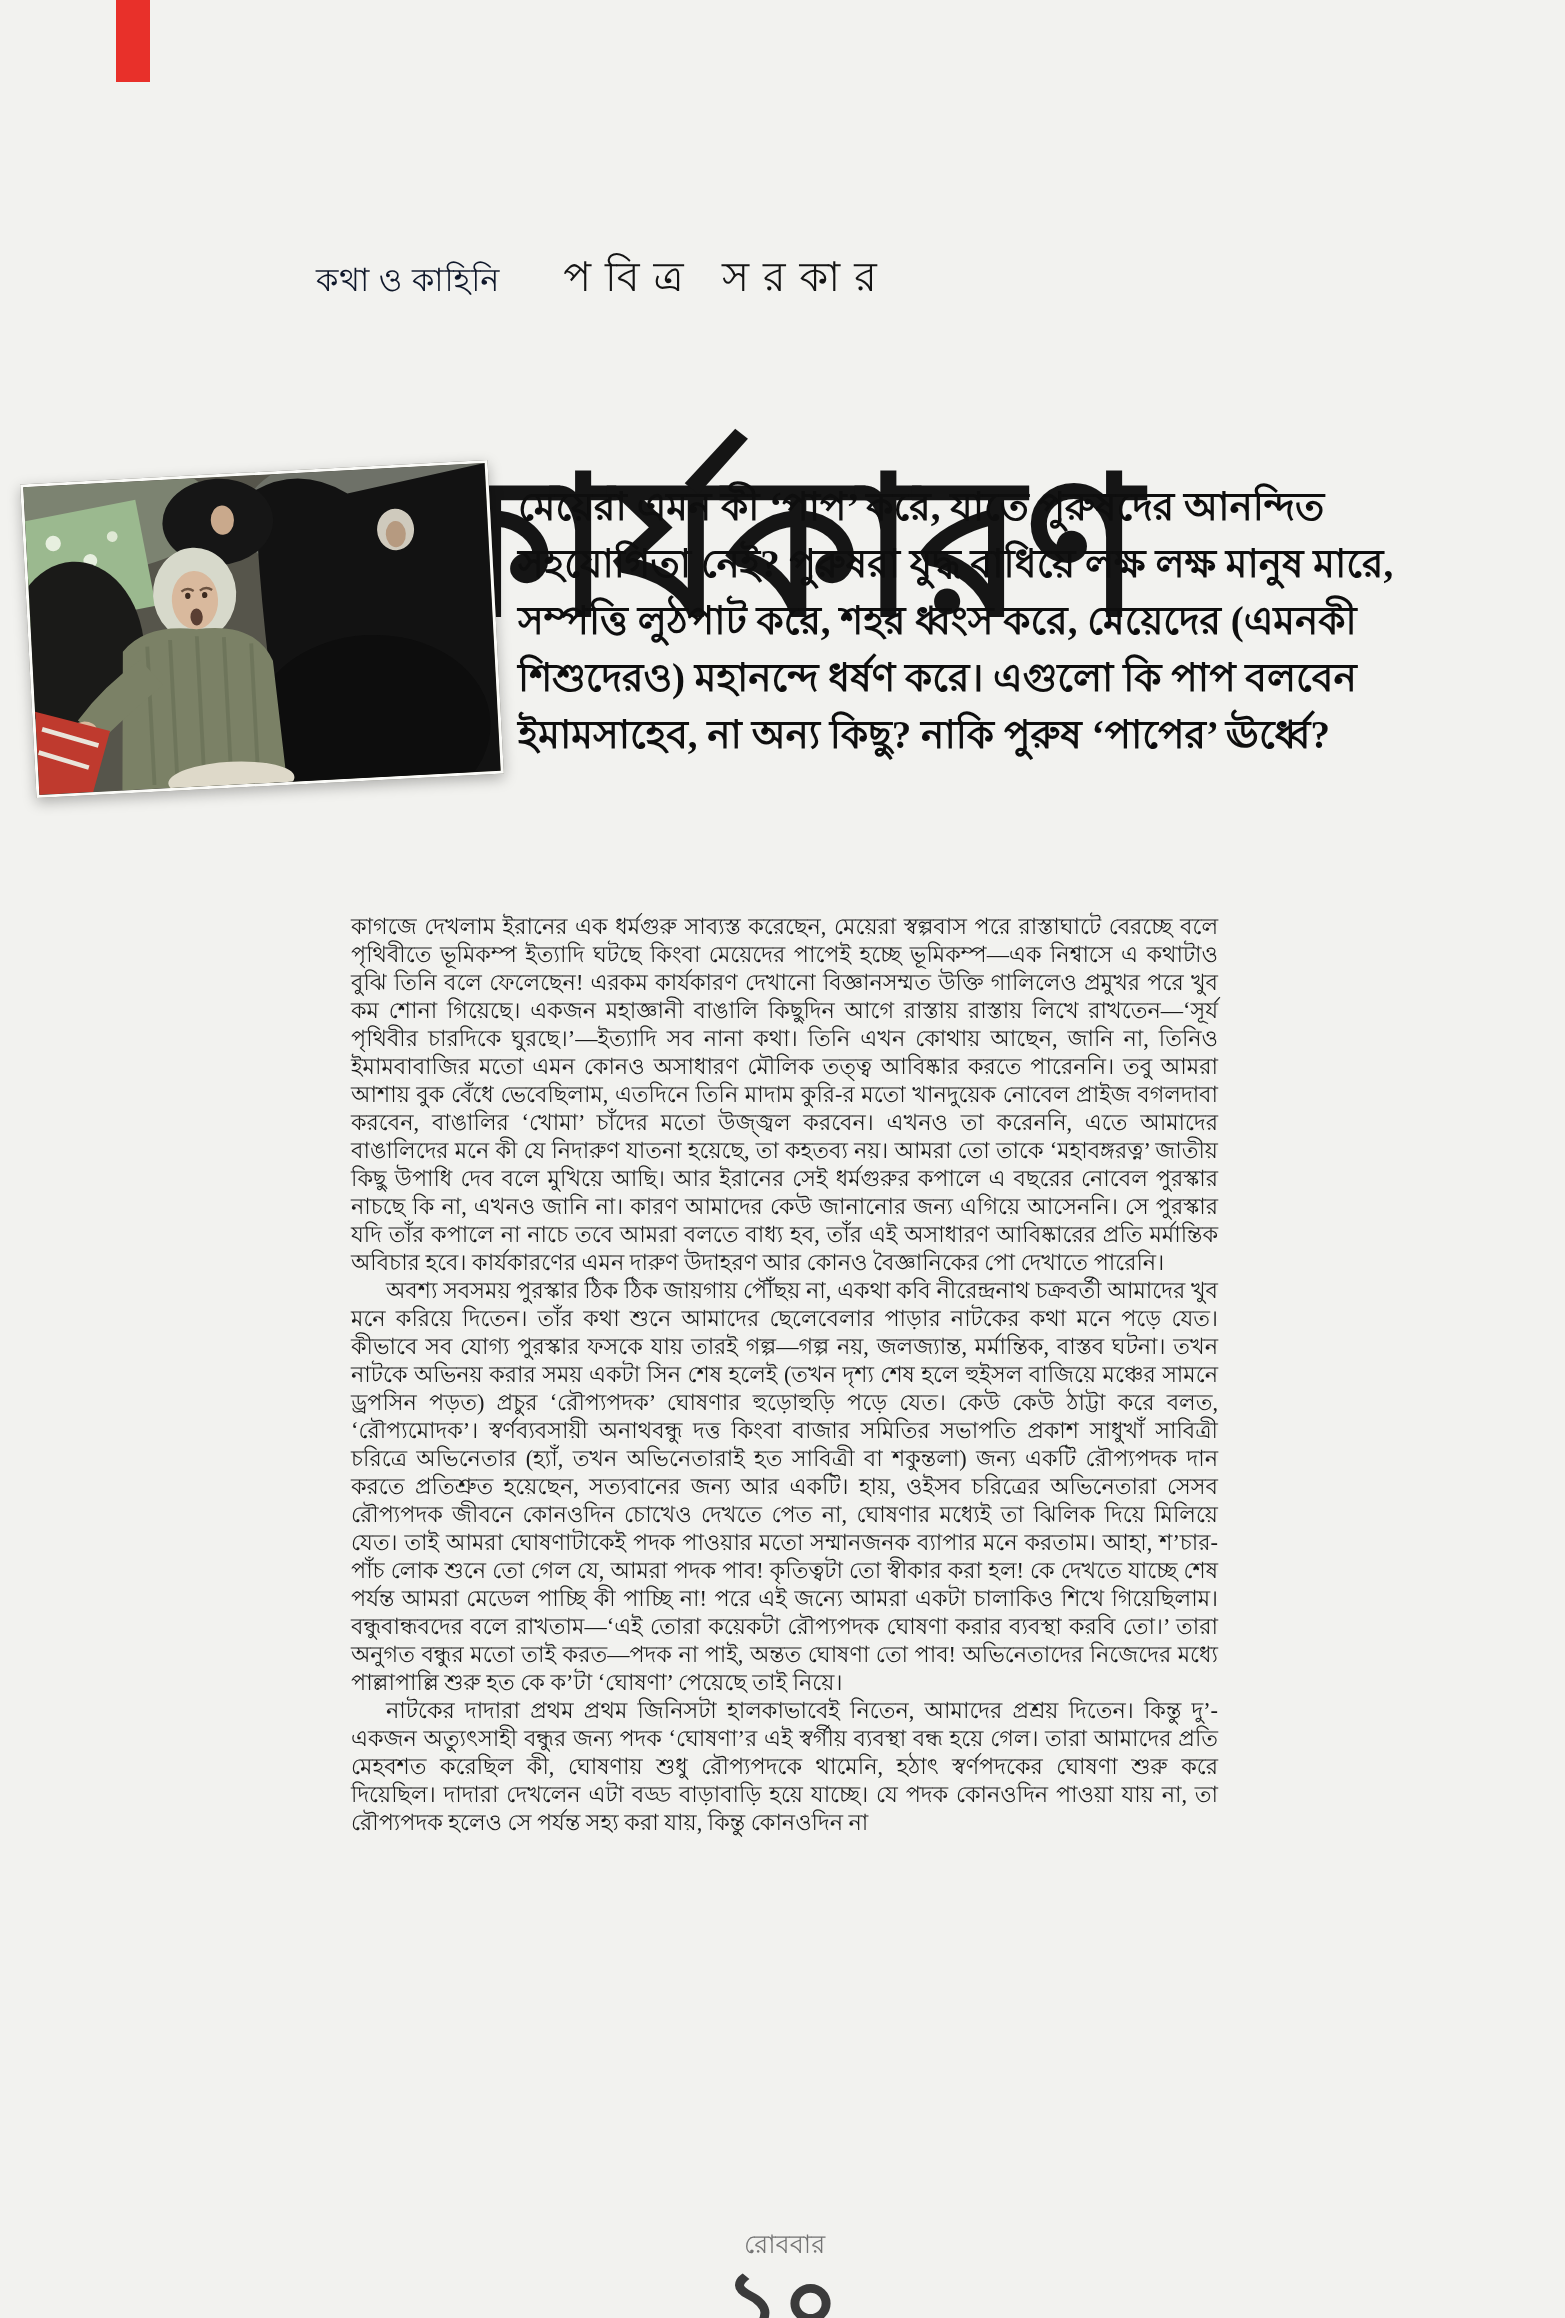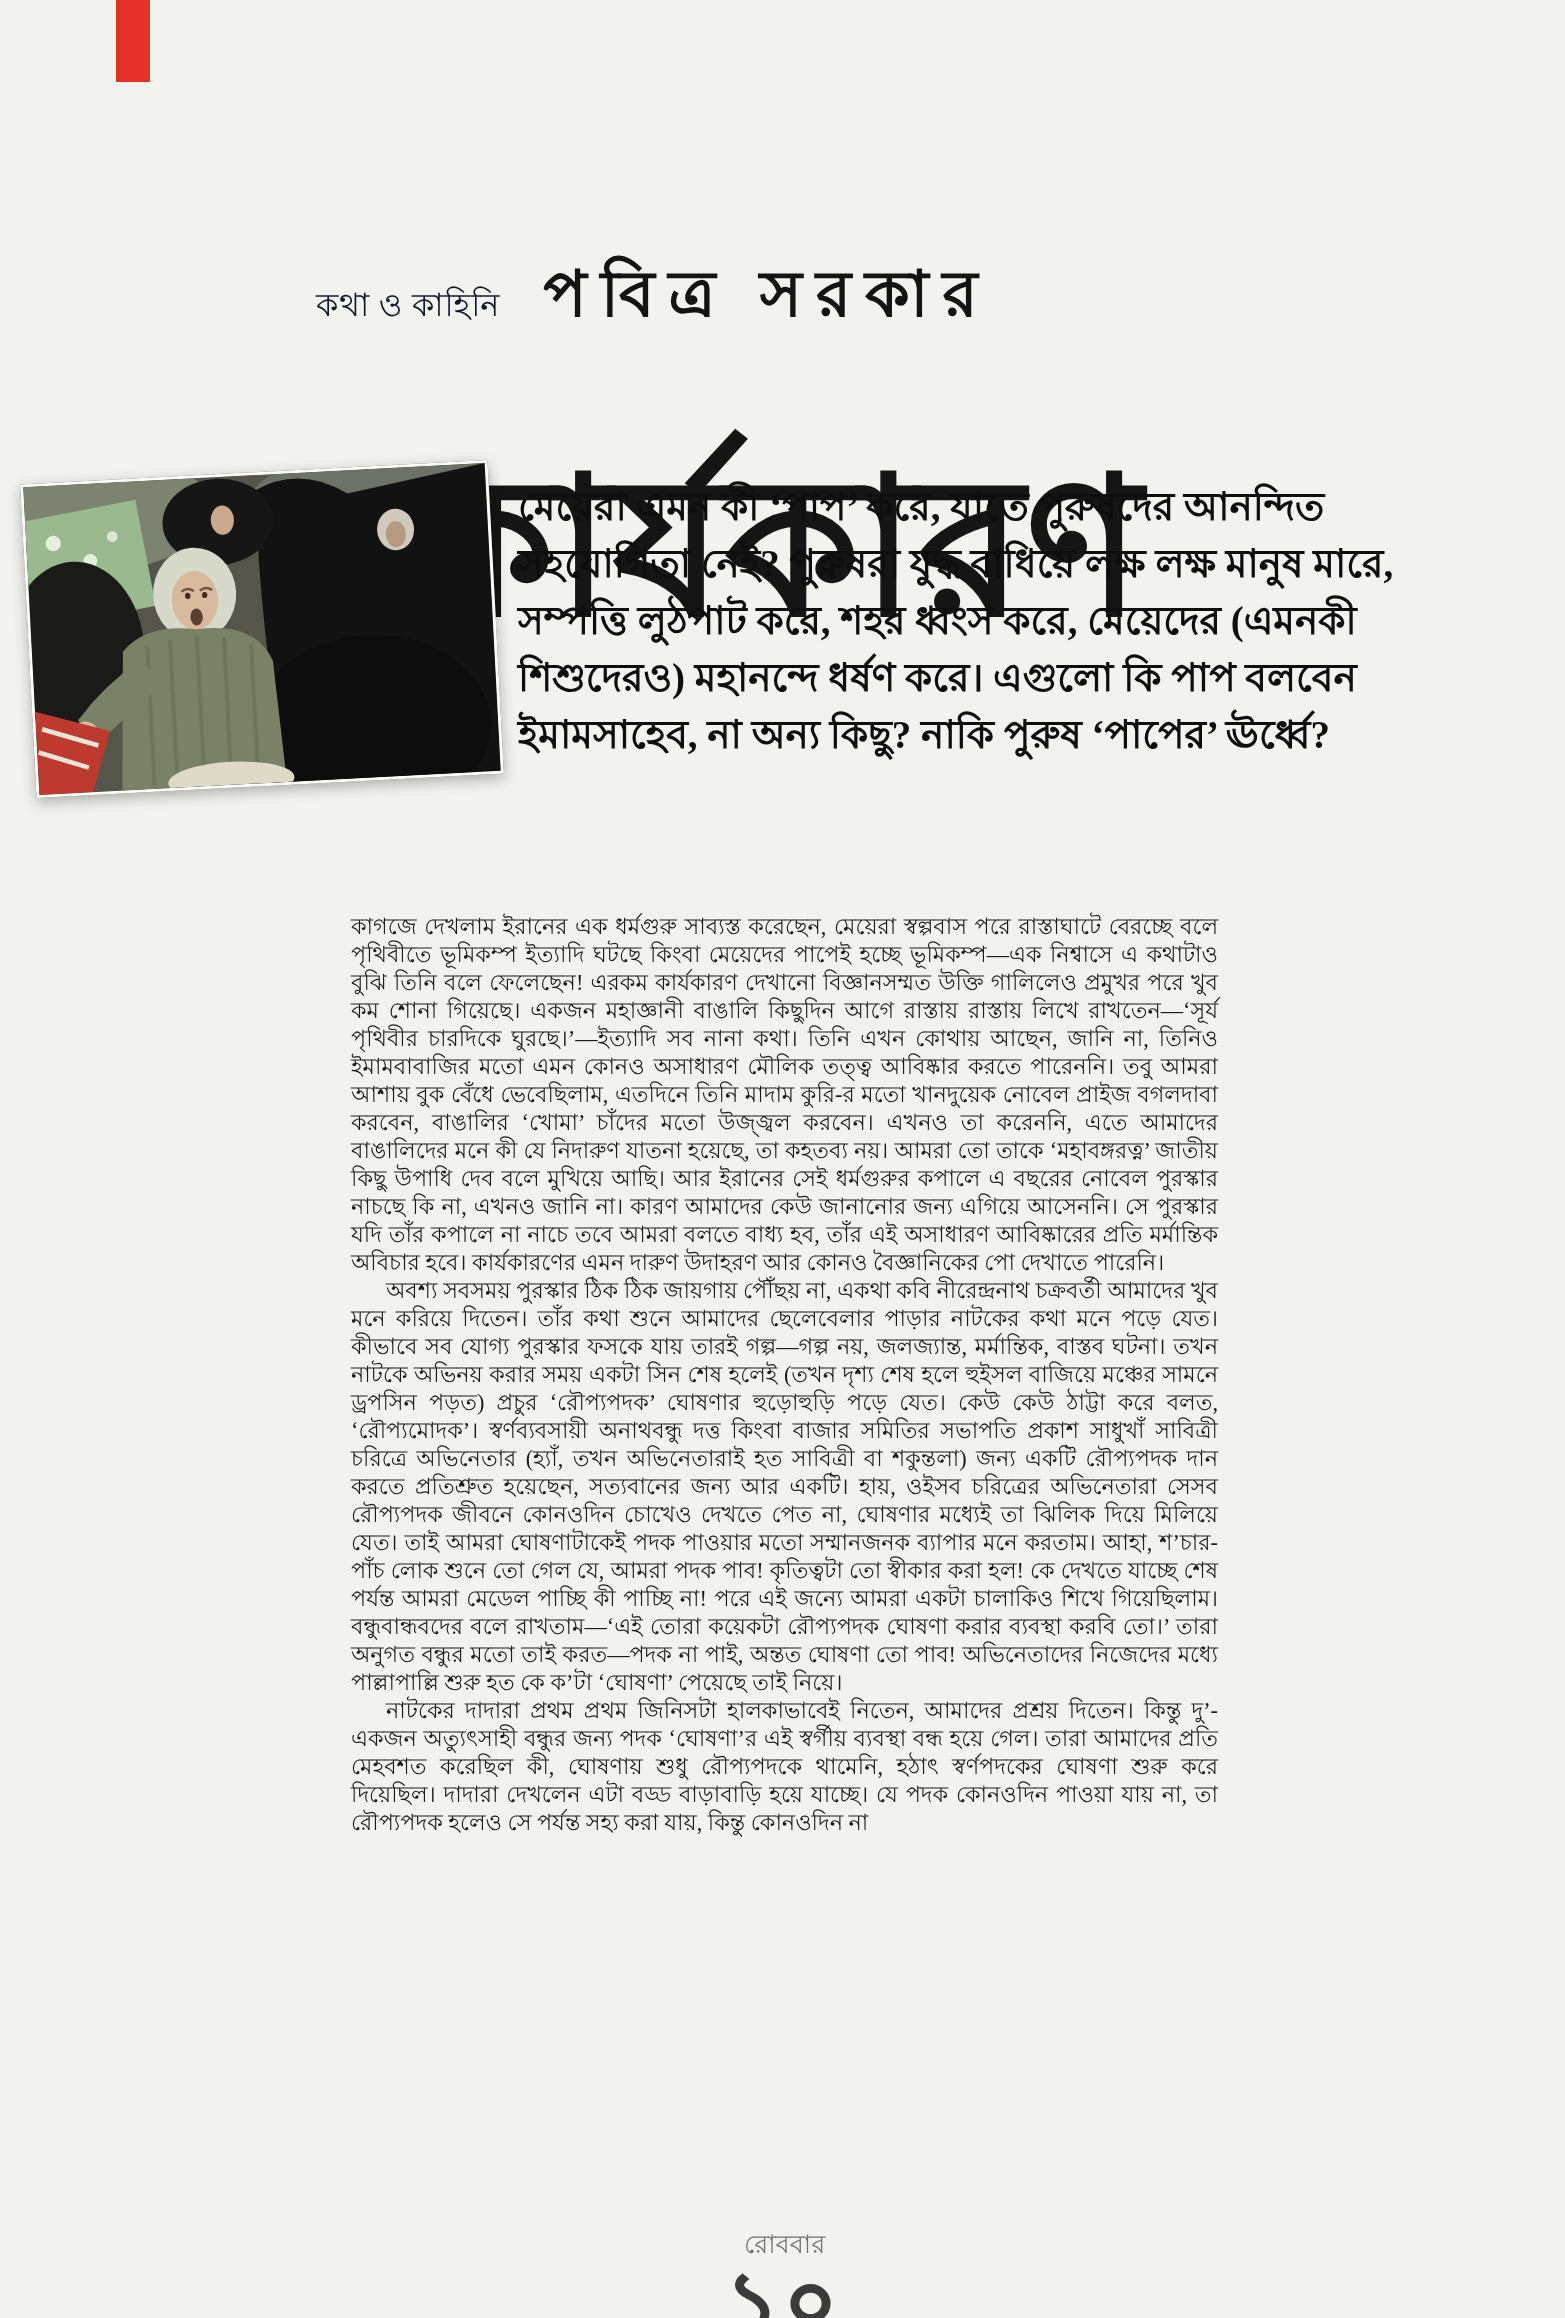--- a/index.html
+++ b/index.html
@@ -31,24 +31,25 @@
     gap: 43px;
     white-space: nowrap;
   }
   .kicker {
     font-size: 32px;
     font-weight: normal;
     color: #0f172a;
     letter-spacing: 0.8px;
   }
   .author {
-    font-size: 64px;
+    font-size: 41px;
     color: #141414;
     letter-spacing: 14px;
-    font-weight: bold;
+    font-weight: normal;
+    margin-left: 20px;
   }
 
   
   .headline {
     position: absolute;
     left: 304px; top: 319px;
     width: 955px;
     text-align: center;
     font-size: 193px;
     line-height: 1.05;

